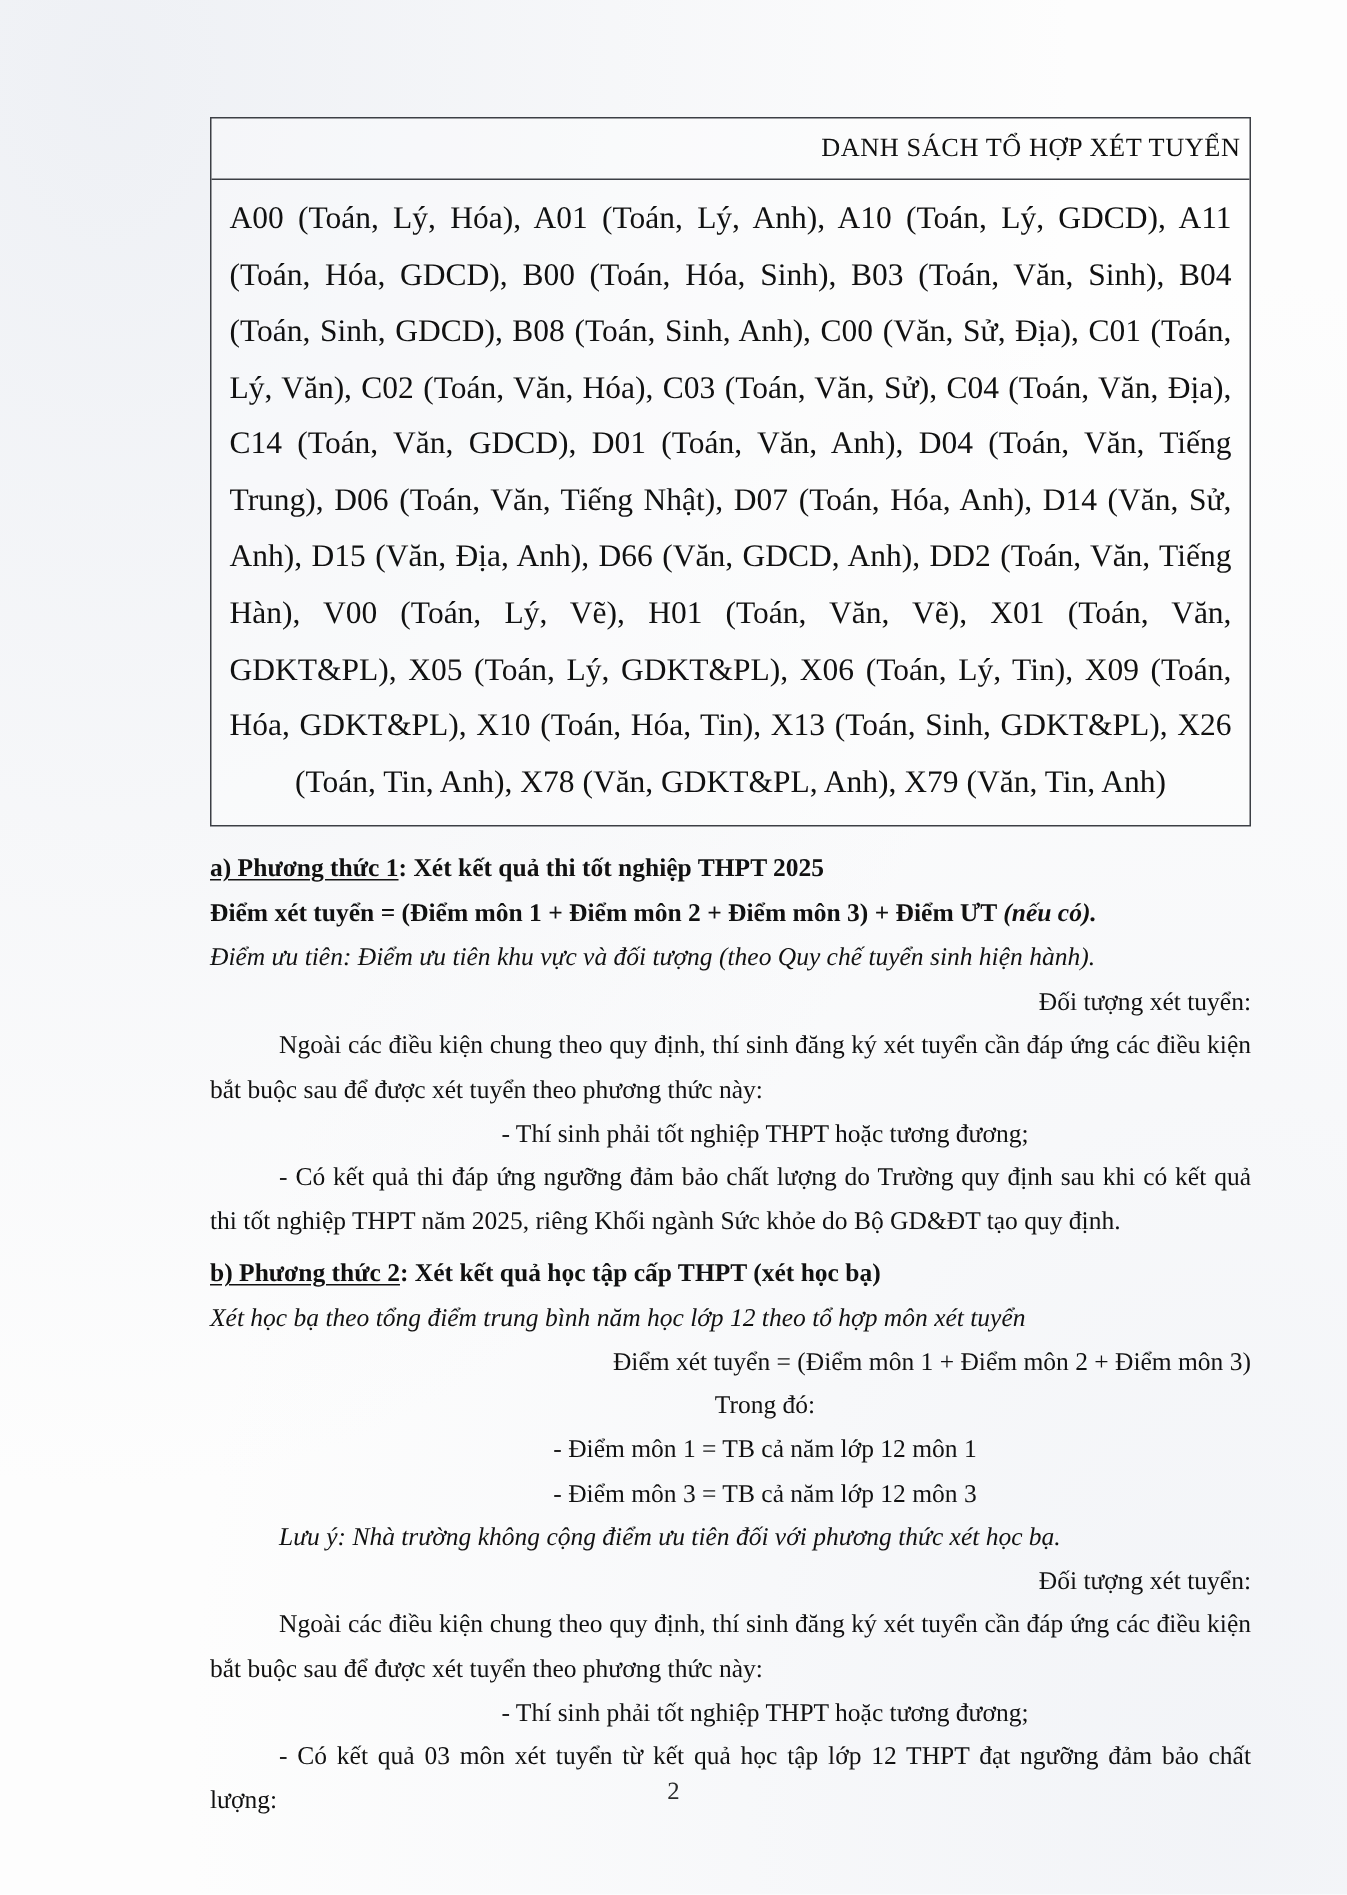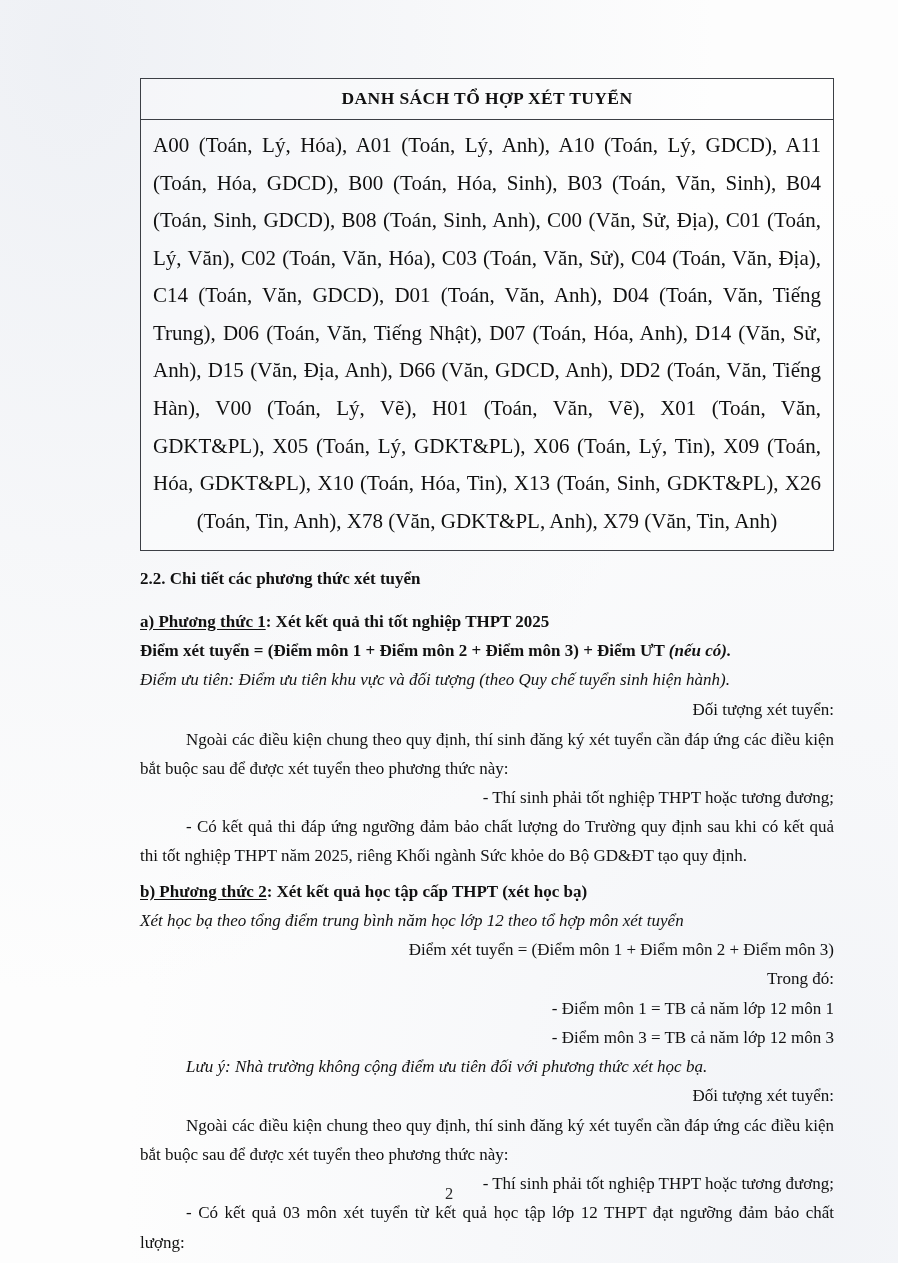--- a/index.html
+++ b/index.html
@@ -32,22 +32,22 @@
     width: 694px;
   }
 
   
   .combo-table {
     margin-top: 78px;
     border: 1.4px solid #3c3f45;
     background: rgba(255,255,255,0.35);
   }
   .combo-title {
-    text-align: center;
-    font-weight: bold;
+    text-align: right;
+    font-weight: normal;
     font-size: 17.5px;
     letter-spacing: 0.4px;
     padding: 9px 6px 10px 6px;
     border-bottom: 1.2px solid #3c3f45;
     line-height: 1.2;
   }
   .combo-body {
     padding: 7px 12px 10px 12px;
     font-size: 21px;
     line-height: 1.79;
@@ -69,21 +69,21 @@
     margin-top: 13px;
     text-align: left;
   }
   .u {
     text-decoration: underline;
     text-underline-offset: 2px;
   }
   .bold { font-weight: bold; }
   .ital { font-style: italic; }
   .indent { text-indent: 46px; }
-  .ind-line { margin-left: 46px; text-align: right; }
+  .ind-line { margin-left: 46px; text-align: center; }
   .ind-line-b { margin-left: 23px; text-align: right; font-weight: normal; }
   .ind-line-i { margin-left: 46px; text-align: left; font-style: italic; }
   .tight { margin-top: 1px; }
 
   .page-number {
     position: absolute;
     left: 0;
     right: 0;
     top: 1184px;
     text-align: center;
@@ -95,21 +95,20 @@
 <body>
 
 <div class="page">
   <div class="content">
 
     <div class="combo-table">
       <div class="combo-title">DANH SÁCH TỔ HỢP XÉT TUYỂN</div>
       <div class="combo-body">A00 (Toán, Lý, Hóa), A01 (Toán, Lý, Anh), A10 (Toán, Lý, GDCD), A11 (Toán, Hóa, GDCD), B00 (Toán, Hóa, Sinh), B03 (Toán, Văn, Sinh), B04 (Toán, Sinh, GDCD), B08 (Toán, Sinh, Anh), C00 (Văn, Sử, Địa), C01 (Toán, Lý, Văn), C02 (Toán, Văn, Hóa), C03 (Toán, Văn, Sử), C04 (Toán, Văn, Địa), C14 (Toán, Văn, GDCD), D01 (Toán, Văn, Anh), D04 (Toán, Văn, Tiếng Trung), D06 (Toán, Văn, Tiếng Nhật), D07 (Toán, Hóa, Anh), D14 (Văn, Sử, Anh), D15 (Văn, Địa, Anh), D66 (Văn, GDCD, Anh), DD2 (Toán, Văn, Tiếng Hàn), V00 (Toán, Lý, Vẽ), H01 (Toán, Văn, Vẽ), X01 (Toán, Văn, GDKT&amp;PL), X05 (Toán, Lý, GDKT&amp;PL), X06 (Toán, Lý, Tin), X09 (Toán, Hóa, GDKT&amp;PL), X10 (Toán, Hóa, Tin), X13 (Toán, Sinh, GDKT&amp;PL), X26 (Toán, Tin, Anh), X78 (Văn, GDKT&amp;PL, Anh), X79 (Văn, Tin, Anh)</div>
     </div>
 
-    <p class="blk sec-head">2.2. Chi tiết các phương thức xét tuyển</p>
 
     <p class="blk sec-head"><span class="u">a) Phương thức 1</span><span>: Xét kết quả thi tốt nghiệp THPT 2025</span></p>
 
     <p class="blk"><span class="bold">Điểm xét tuyển = (Điểm môn 1 + Điểm môn 2 + Điểm môn 3) + Điểm ƯT </span><span class="bold ital">(nếu có).</span></p>
 
     <p class="blk ital">Điểm ưu tiên: Điểm ưu tiên khu vực và đối tượng (theo Quy chế tuyển sinh hiện hành).</p>
 
     <p class="blk ind-line-b tight">Đối tượng xét tuyển:</p>
 
     <p class="blk indent">Ngoài các điều kiện chung theo quy định, thí sinh đăng ký xét tuyển cần đáp ứng các điều kiện bắt buộc sau để được xét tuyển theo phương thức này:</p>

